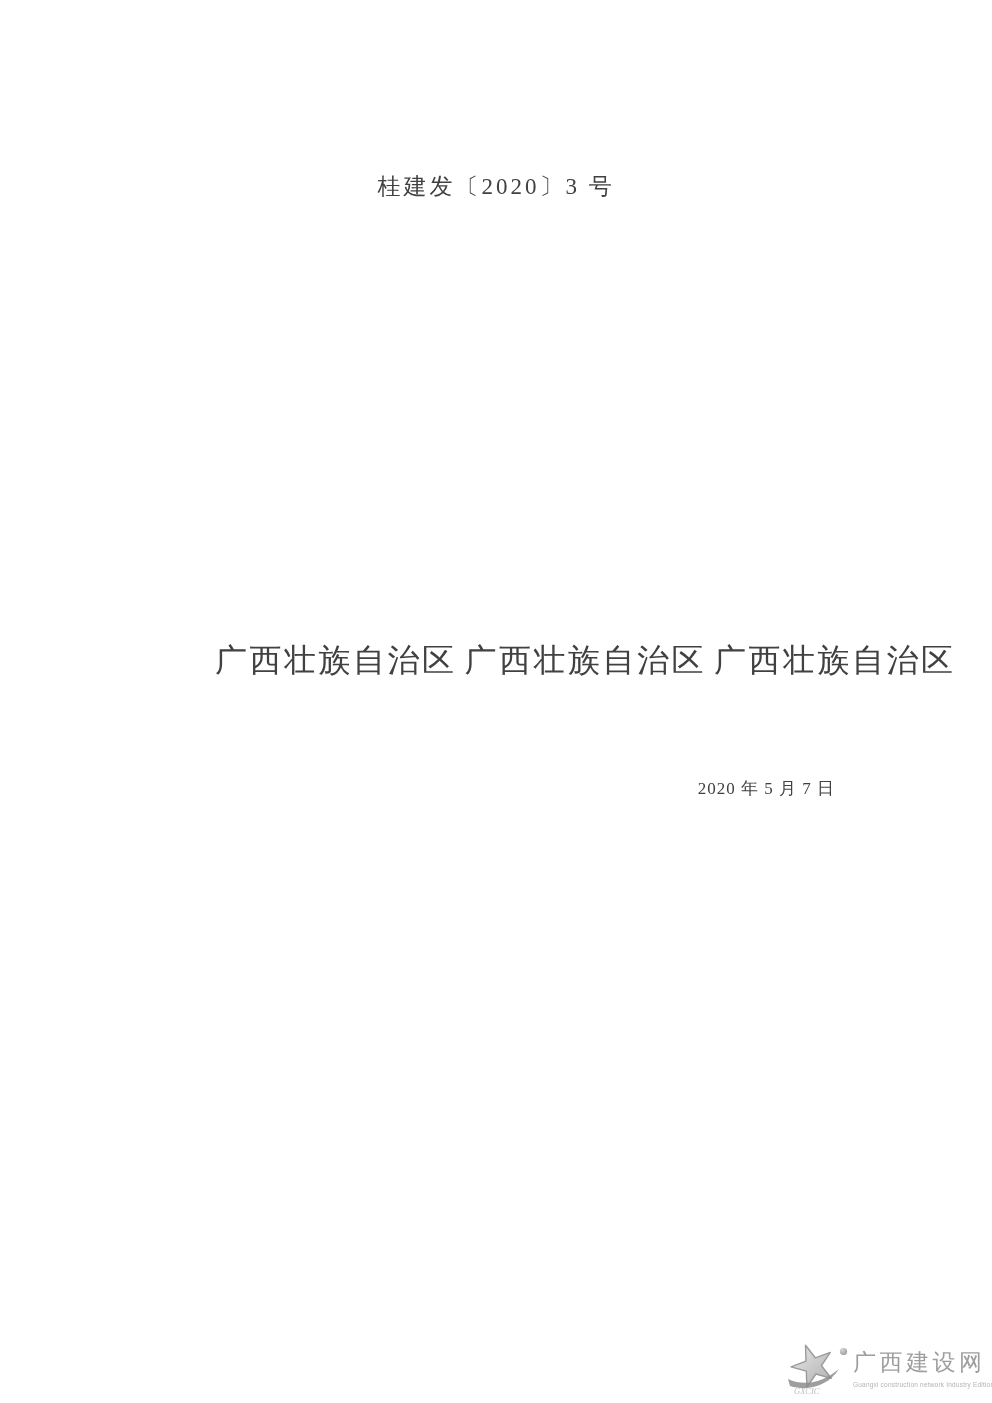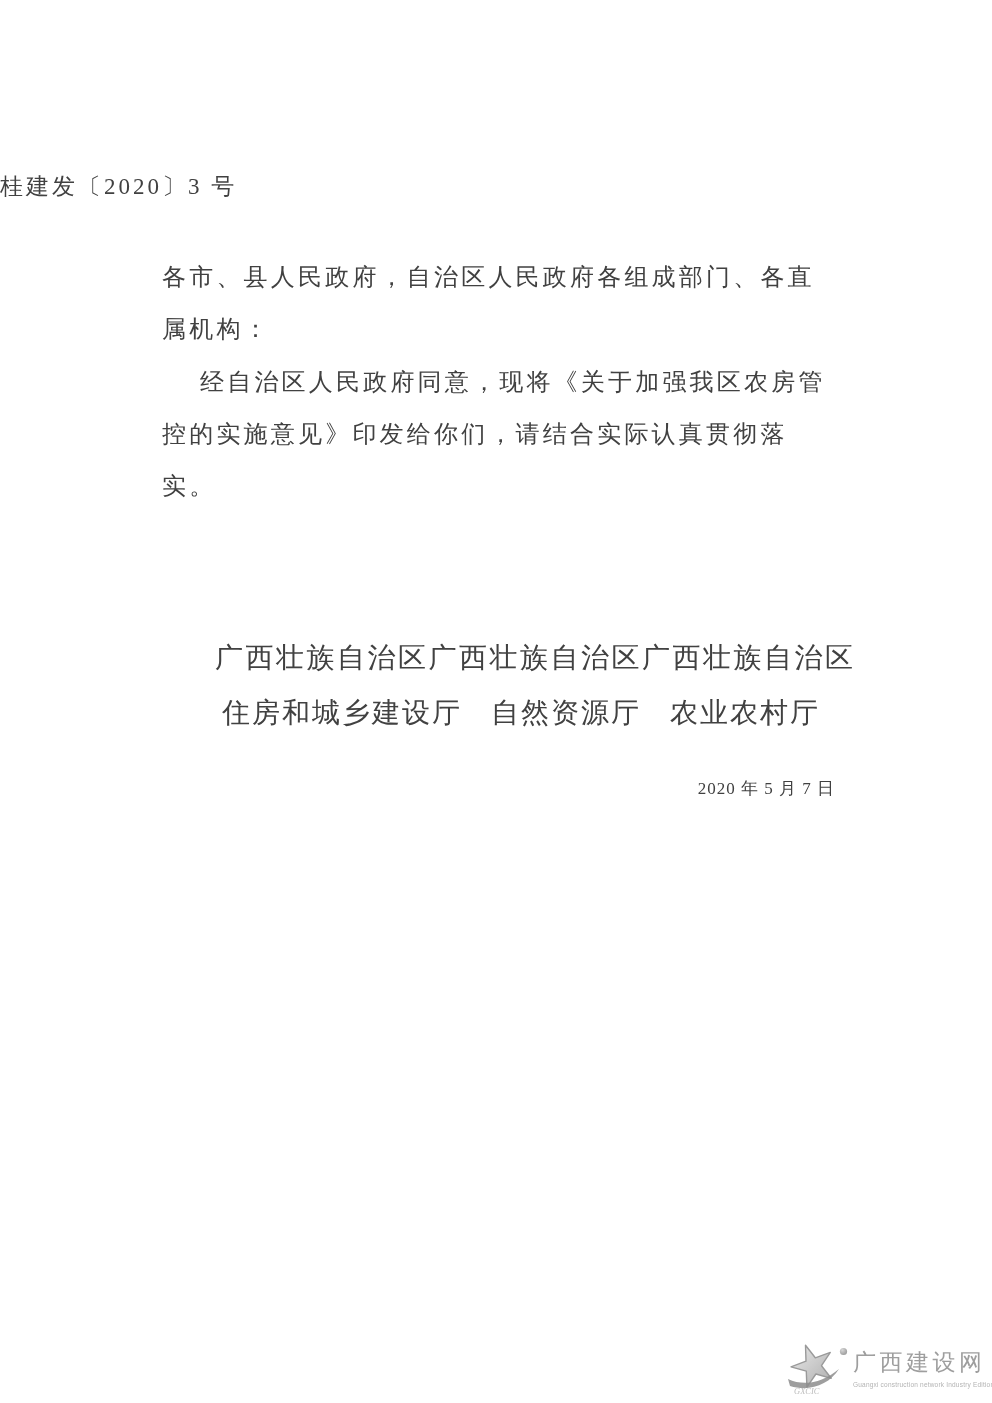--- a/index.html
+++ b/index.html
@@ -15,20 +15,21 @@
     background: #ffffff;
     font-family: "Liberation Serif", "DejaVu Serif", serif;
     color: #414141;
     overflow: hidden;
   }
   .doc-number {
     position: absolute;
     top: 171px;
     left: 0;
     width: 100%;
+    text-align: center;
     font-size: 23px;
     letter-spacing: 3px;
     white-space: nowrap;
   }
   .letter {
     position: absolute;
     left: 162px;
     top: 251px;
     width: 700px;
     font-size: 24px;
@@ -38,22 +39,23 @@
     line-height: 52.3px;
     white-space: nowrap;
   }
   .letter .line.indent {
     text-indent: 38px;
   }
   .sig-row {
     position: absolute;
     display: flex;
     justify-content: space-between;
-    font-size: 28px;
+    font-size: 32px;
     white-space: nowrap;
+    gap: 8px;
   }
   .sig-row1 {
     left: 215px;
     top: 639px;
     width: 624px;
     letter-spacing: 2.5px;
   }
   .sig-row2 {
     left: 222px;
     top: 694px;
@@ -100,39 +102,27 @@
     font-family: "Liberation Sans", "DejaVu Sans", sans-serif;
   }
 </style>
 </head>
 <body>
 
 <div class="page">
 
   <div class="doc-number">桂建发〔2020〕3 号</div>
 
-  <div class="letter">
-    <div class="line">各市、县人民政府，自治区人民政府各组成部门、各直</div>
-    <div class="line">属机构：</div>
-    <div class="line indent">经自治区人民政府同意，现将《关于加强我区农房管</div>
-    <div class="line">控的实施意见》印发给你们，请结合实际认真贯彻落</div>
-    <div class="line">实。</div>
-  </div>
 
   <div class="sig-row sig-row1">
     <span>广西壮族自治区</span>
     <span>广西壮族自治区</span>
     <span>广西壮族自治区</span>
   </div>
 
-  <div class="sig-row sig-row2">
-    <span>住房和城乡建设厅</span>
-    <span>自然资源厅</span>
-    <span>农业农村厅</span>
-  </div>
 
   <div class="doc-date">2020 年 5 月 7 日</div>
 
   <div class="watermark">
     <svg class="logo-star" width="68" height="58" viewBox="0 0 68 58" xmlns="http://www.w3.org/2000/svg">
       <defs>
         <linearGradient id="gstar" x1="0" y1="0" x2="1" y2="1">
           <stop offset="0" stop-color="#e9e9e9"></stop>
           <stop offset="1" stop-color="#aeaeae"></stop>
         </linearGradient>

